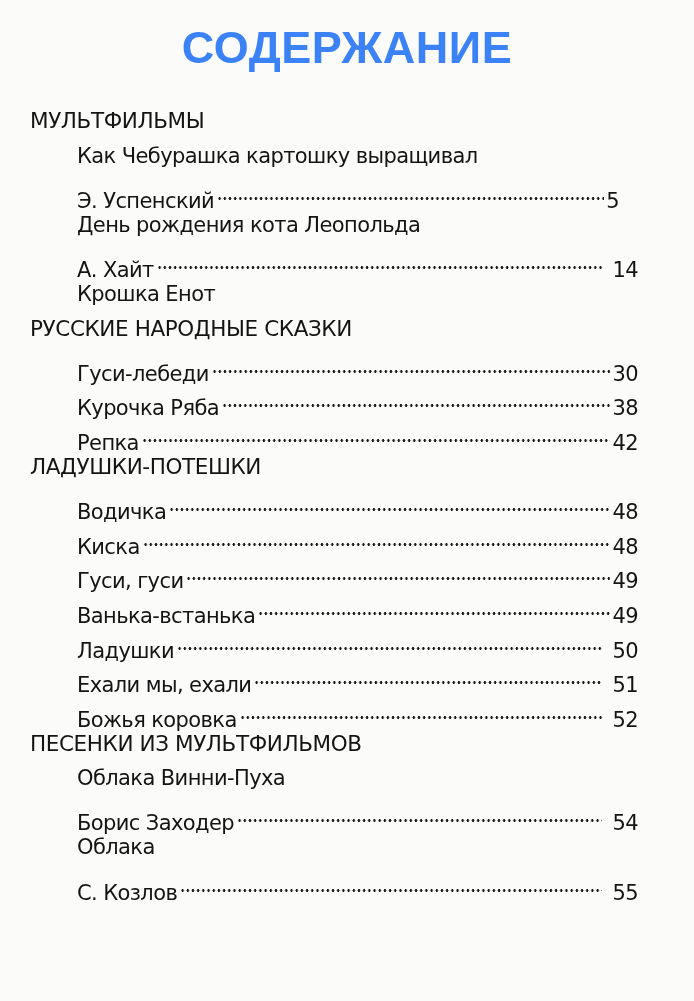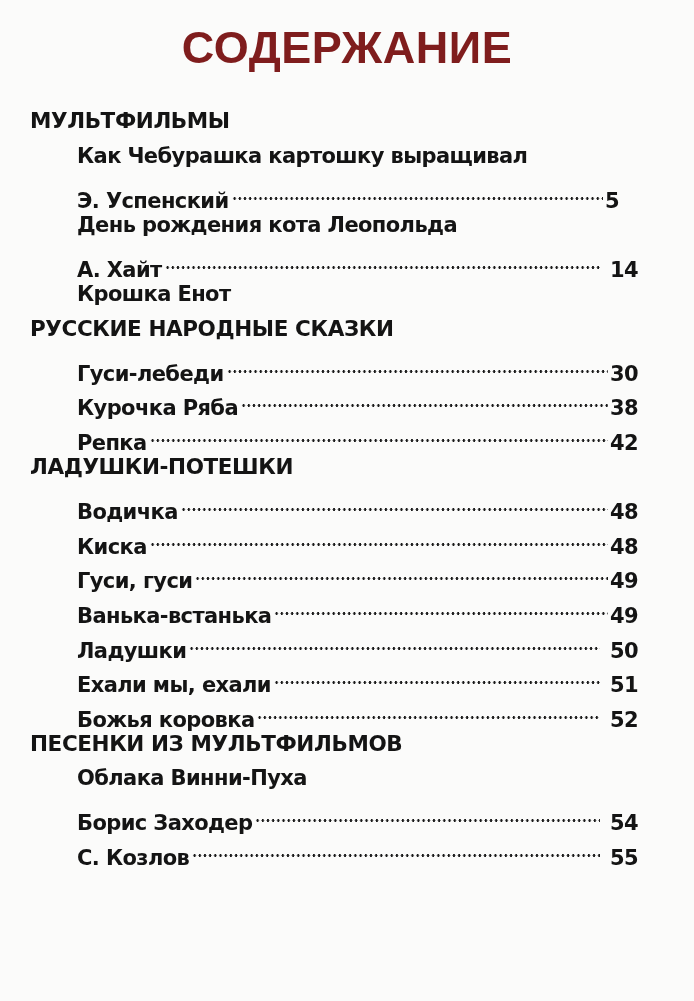--- a/index.html
+++ b/index.html
@@ -18,35 +18,35 @@
     .page-title {
       position: absolute;
       left: 0;
       width: 694px;
       top: 24px;
       text-align: center;
       font-family: "Liberation Sans", sans-serif;
       font-weight: bold;
       font-size: 45px;
       line-height: 48px;
-      color: #7f1d1d;
+      color: #3b82f6;
       letter-spacing: 0.5px;
     }
     .toc {
       position: absolute;
       top: 104px;
       left: 0;
       width: 694px;
     }
     .row {
       position: relative;
       height: 34.6px;
       line-height: 34.6px;
       font-size: 21px;
-      font-weight: bold;
+      font-weight: normal;
       white-space: nowrap;
       letter-spacing: -0.6px;
     }
     .section-header {
       padding-left: 30px;
       font-size: 21.5px;
       letter-spacing: -0.4px;
     }
     .section-header.shift {
     }
@@ -209,20 +209,23 @@
   </div>
   <div class="row">
     <div class="entry">
       <span class="title-text">Борис Заходер</span>
       <span class="leader"></span>
       <span class="page-num gap">54</span>
     </div>
   </div>
 
   <div class="row">
+    <div class="entry nopage"><span class="title-text">Облака</span></div>
+  </div>
+  <div class="row">
     <div class="entry">
       <span class="title-text">С. Козлов</span>
       <span class="leader"></span>
       <span class="page-num gap">55</span>
     </div>
   </div>
 
 </div>
 
 </body></html>

